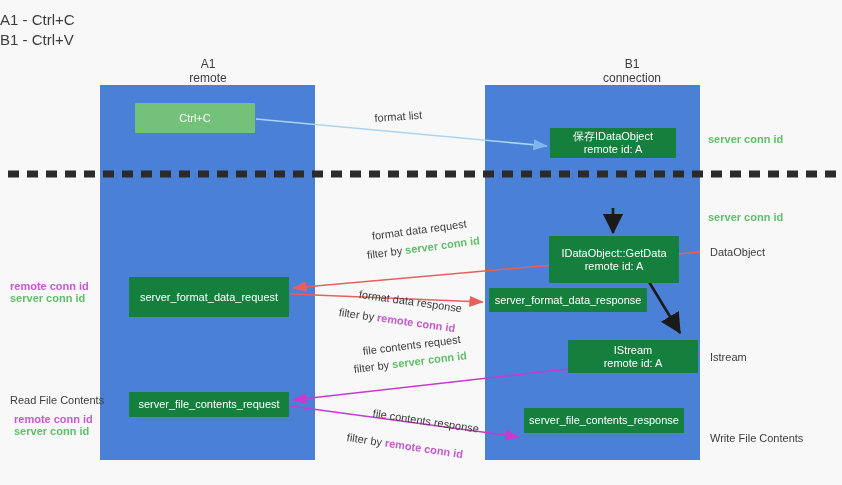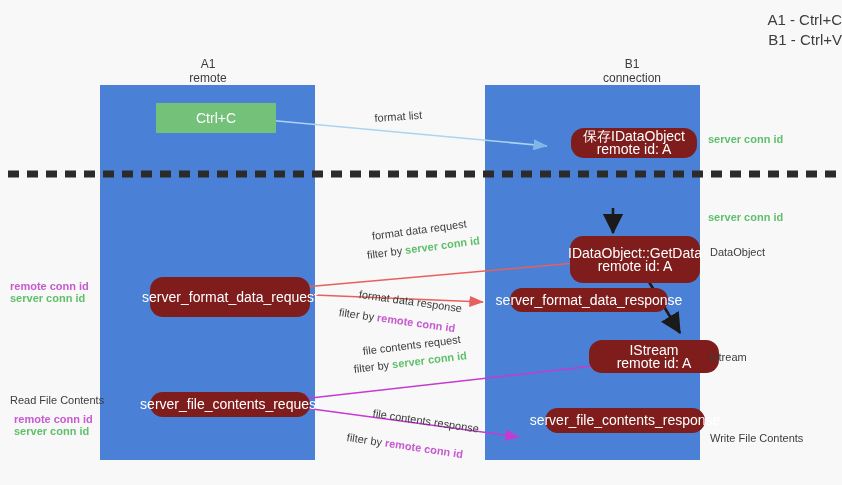--- a/index.html
+++ b/index.html
@@ -12,21 +12,21 @@
     height: 485px;
     background: #f8f8f8;
     font-family: "Liberation Sans", sans-serif;
     overflow: hidden;
   }
   
   #title {
     position: absolute;
     left: 0; top: 10px;
     width: 842px;
-    text-align: right;
+    text-align: left;
     font-size: 15px;
     color: #3c3c3c;
     line-height: 20px;
     white-space: pre-line;
   }
   
   .col-head {
     position: absolute;
     text-align: center;
     font-size: 12px;
@@ -48,29 +48,28 @@
   #lane-b1 { left: 485px; width: 215px; }
   
   .box {
     position: absolute;
     box-sizing: border-box;
     display: flex;
     flex-direction: column;
     align-items: center;
     justify-content: center;
     color: #ffffff;
-    font-size: 14px;
+    font-size: 11px;
     line-height: 13px;
     text-align: center;
     white-space: pre-line;
     border-radius: 1px;
-    margin-left: 21px;
   }
   .box.green { background: #74c27a; }
-  .box.orange { background: #7f1d1d; border-radius: 13px; }
+  .box.orange { background: #15803d; }
   
   .lbl {
     position: absolute;
     font-size: 11px;
     color: #3c3c3c;
     line-height: 14px;
     white-space: nowrap;
   }
   .rot-a { transform: rotate(-7.5deg); transform-origin: left top; }
   .rot-b { transform: rotate(8deg); transform-origin: left top; }

